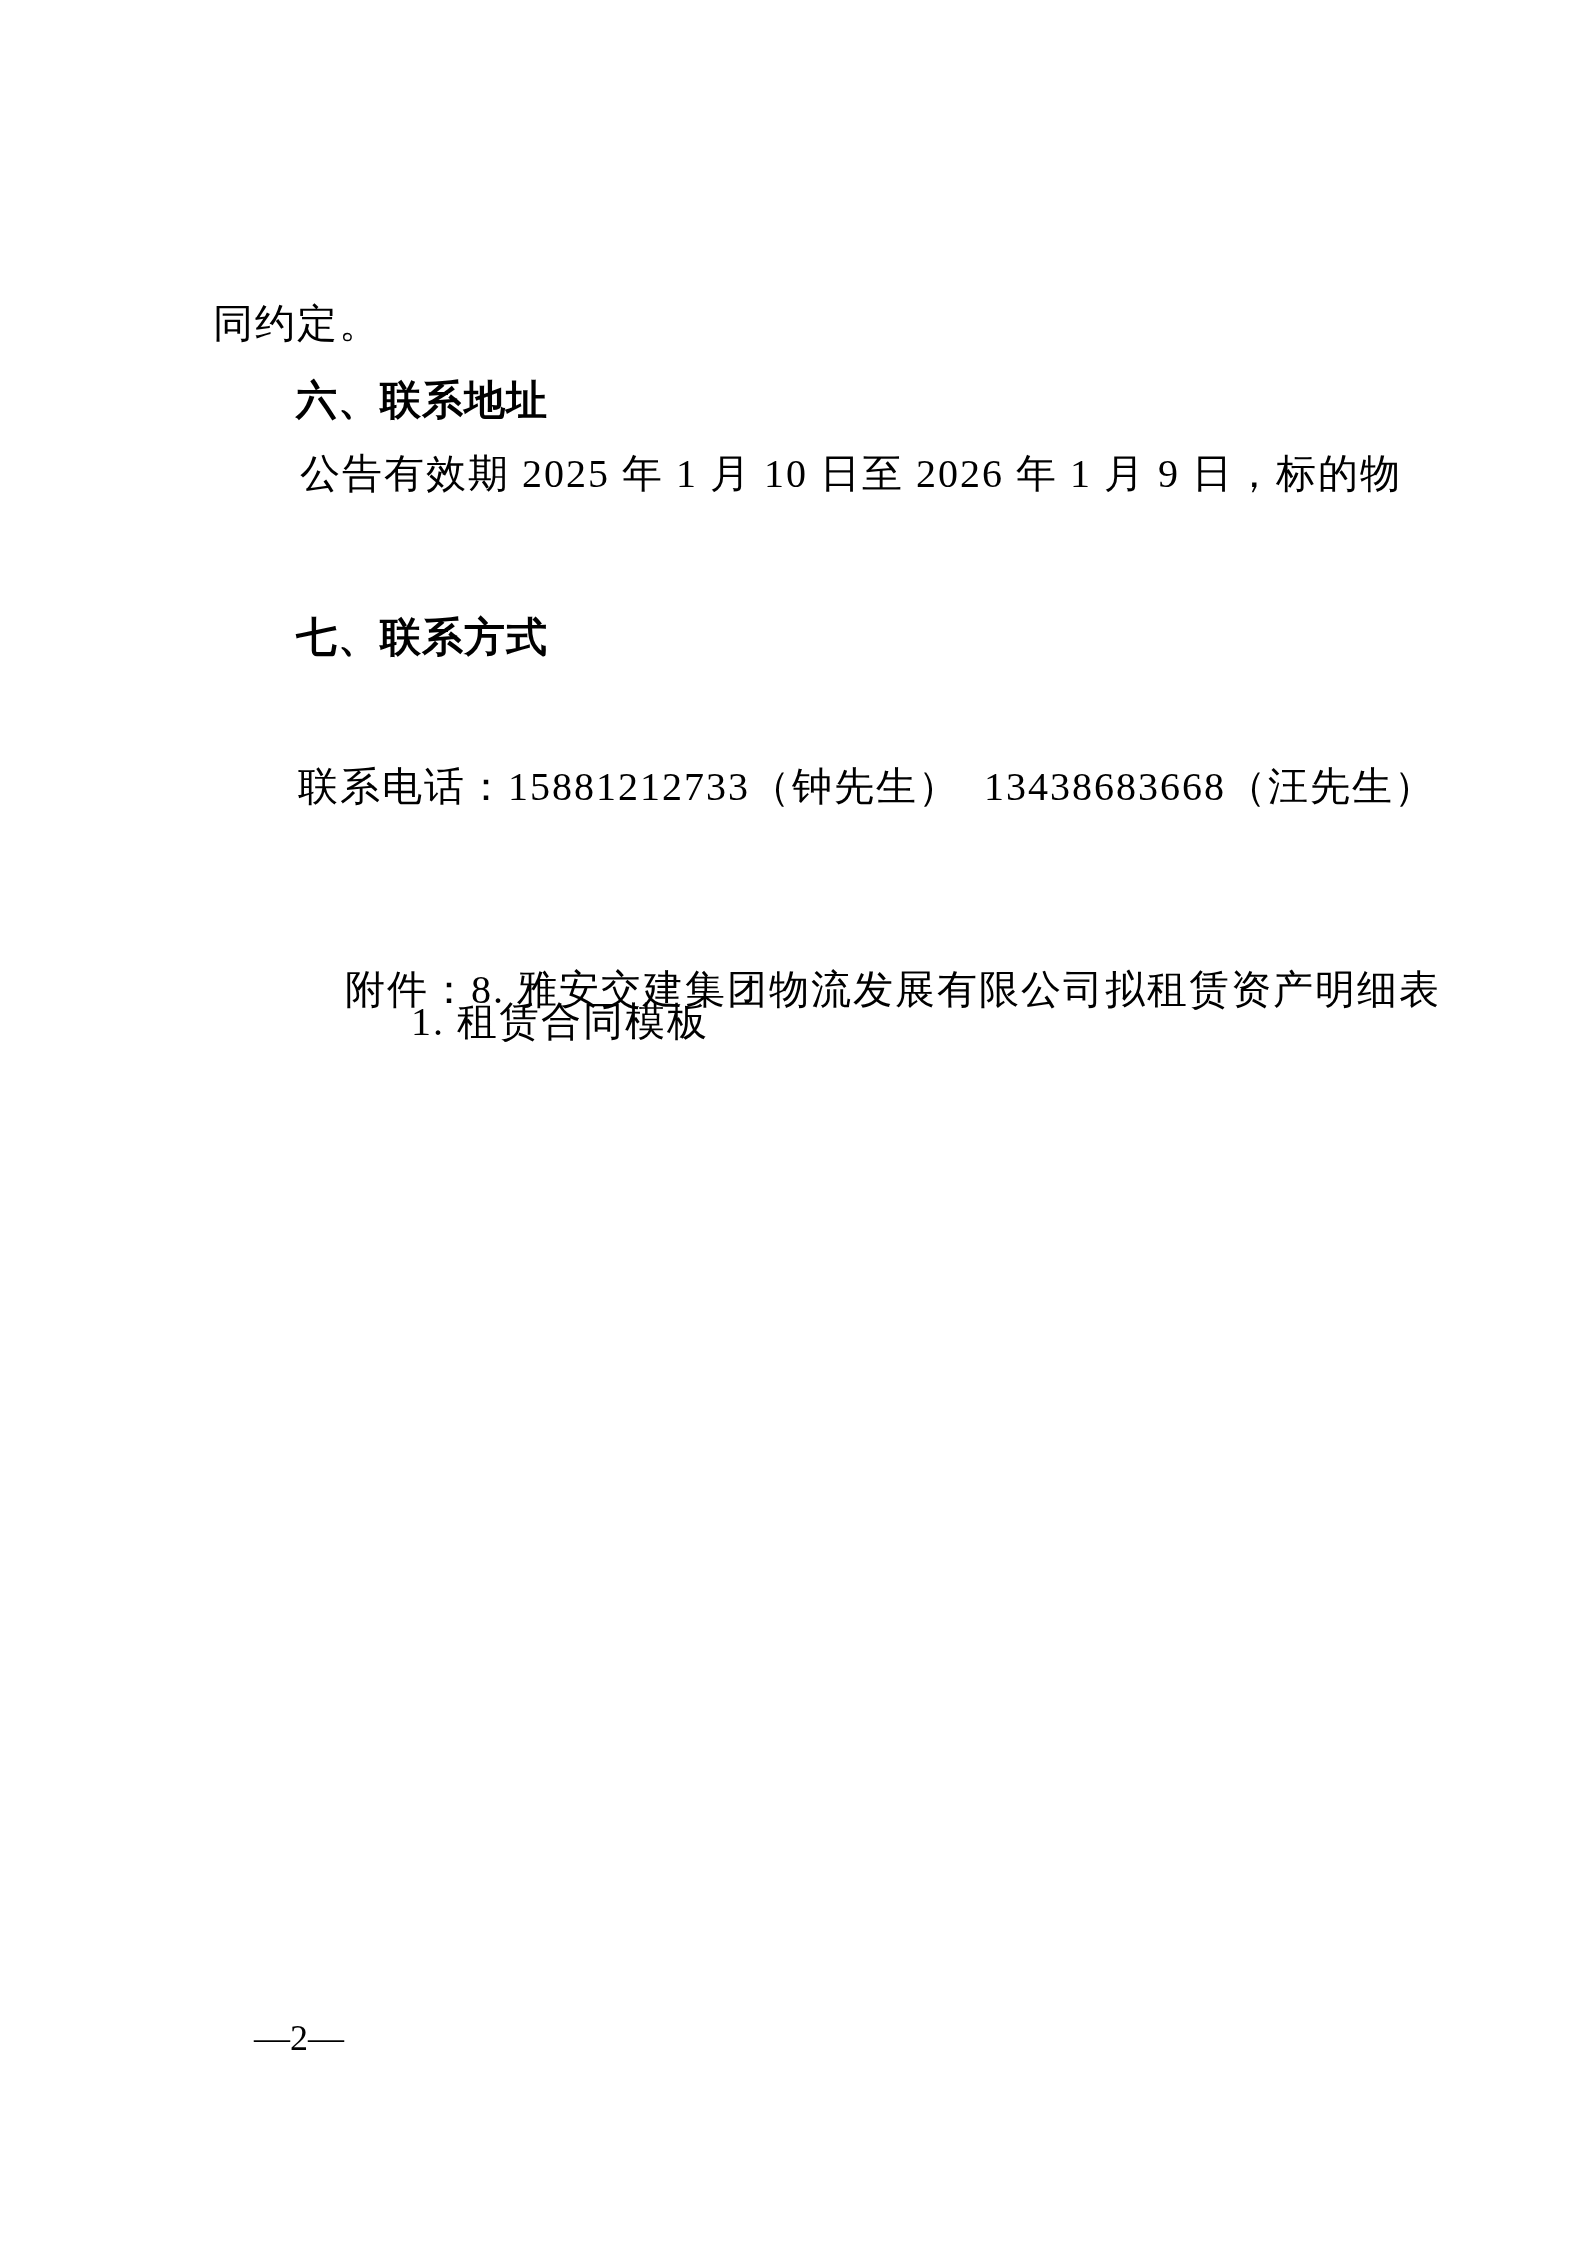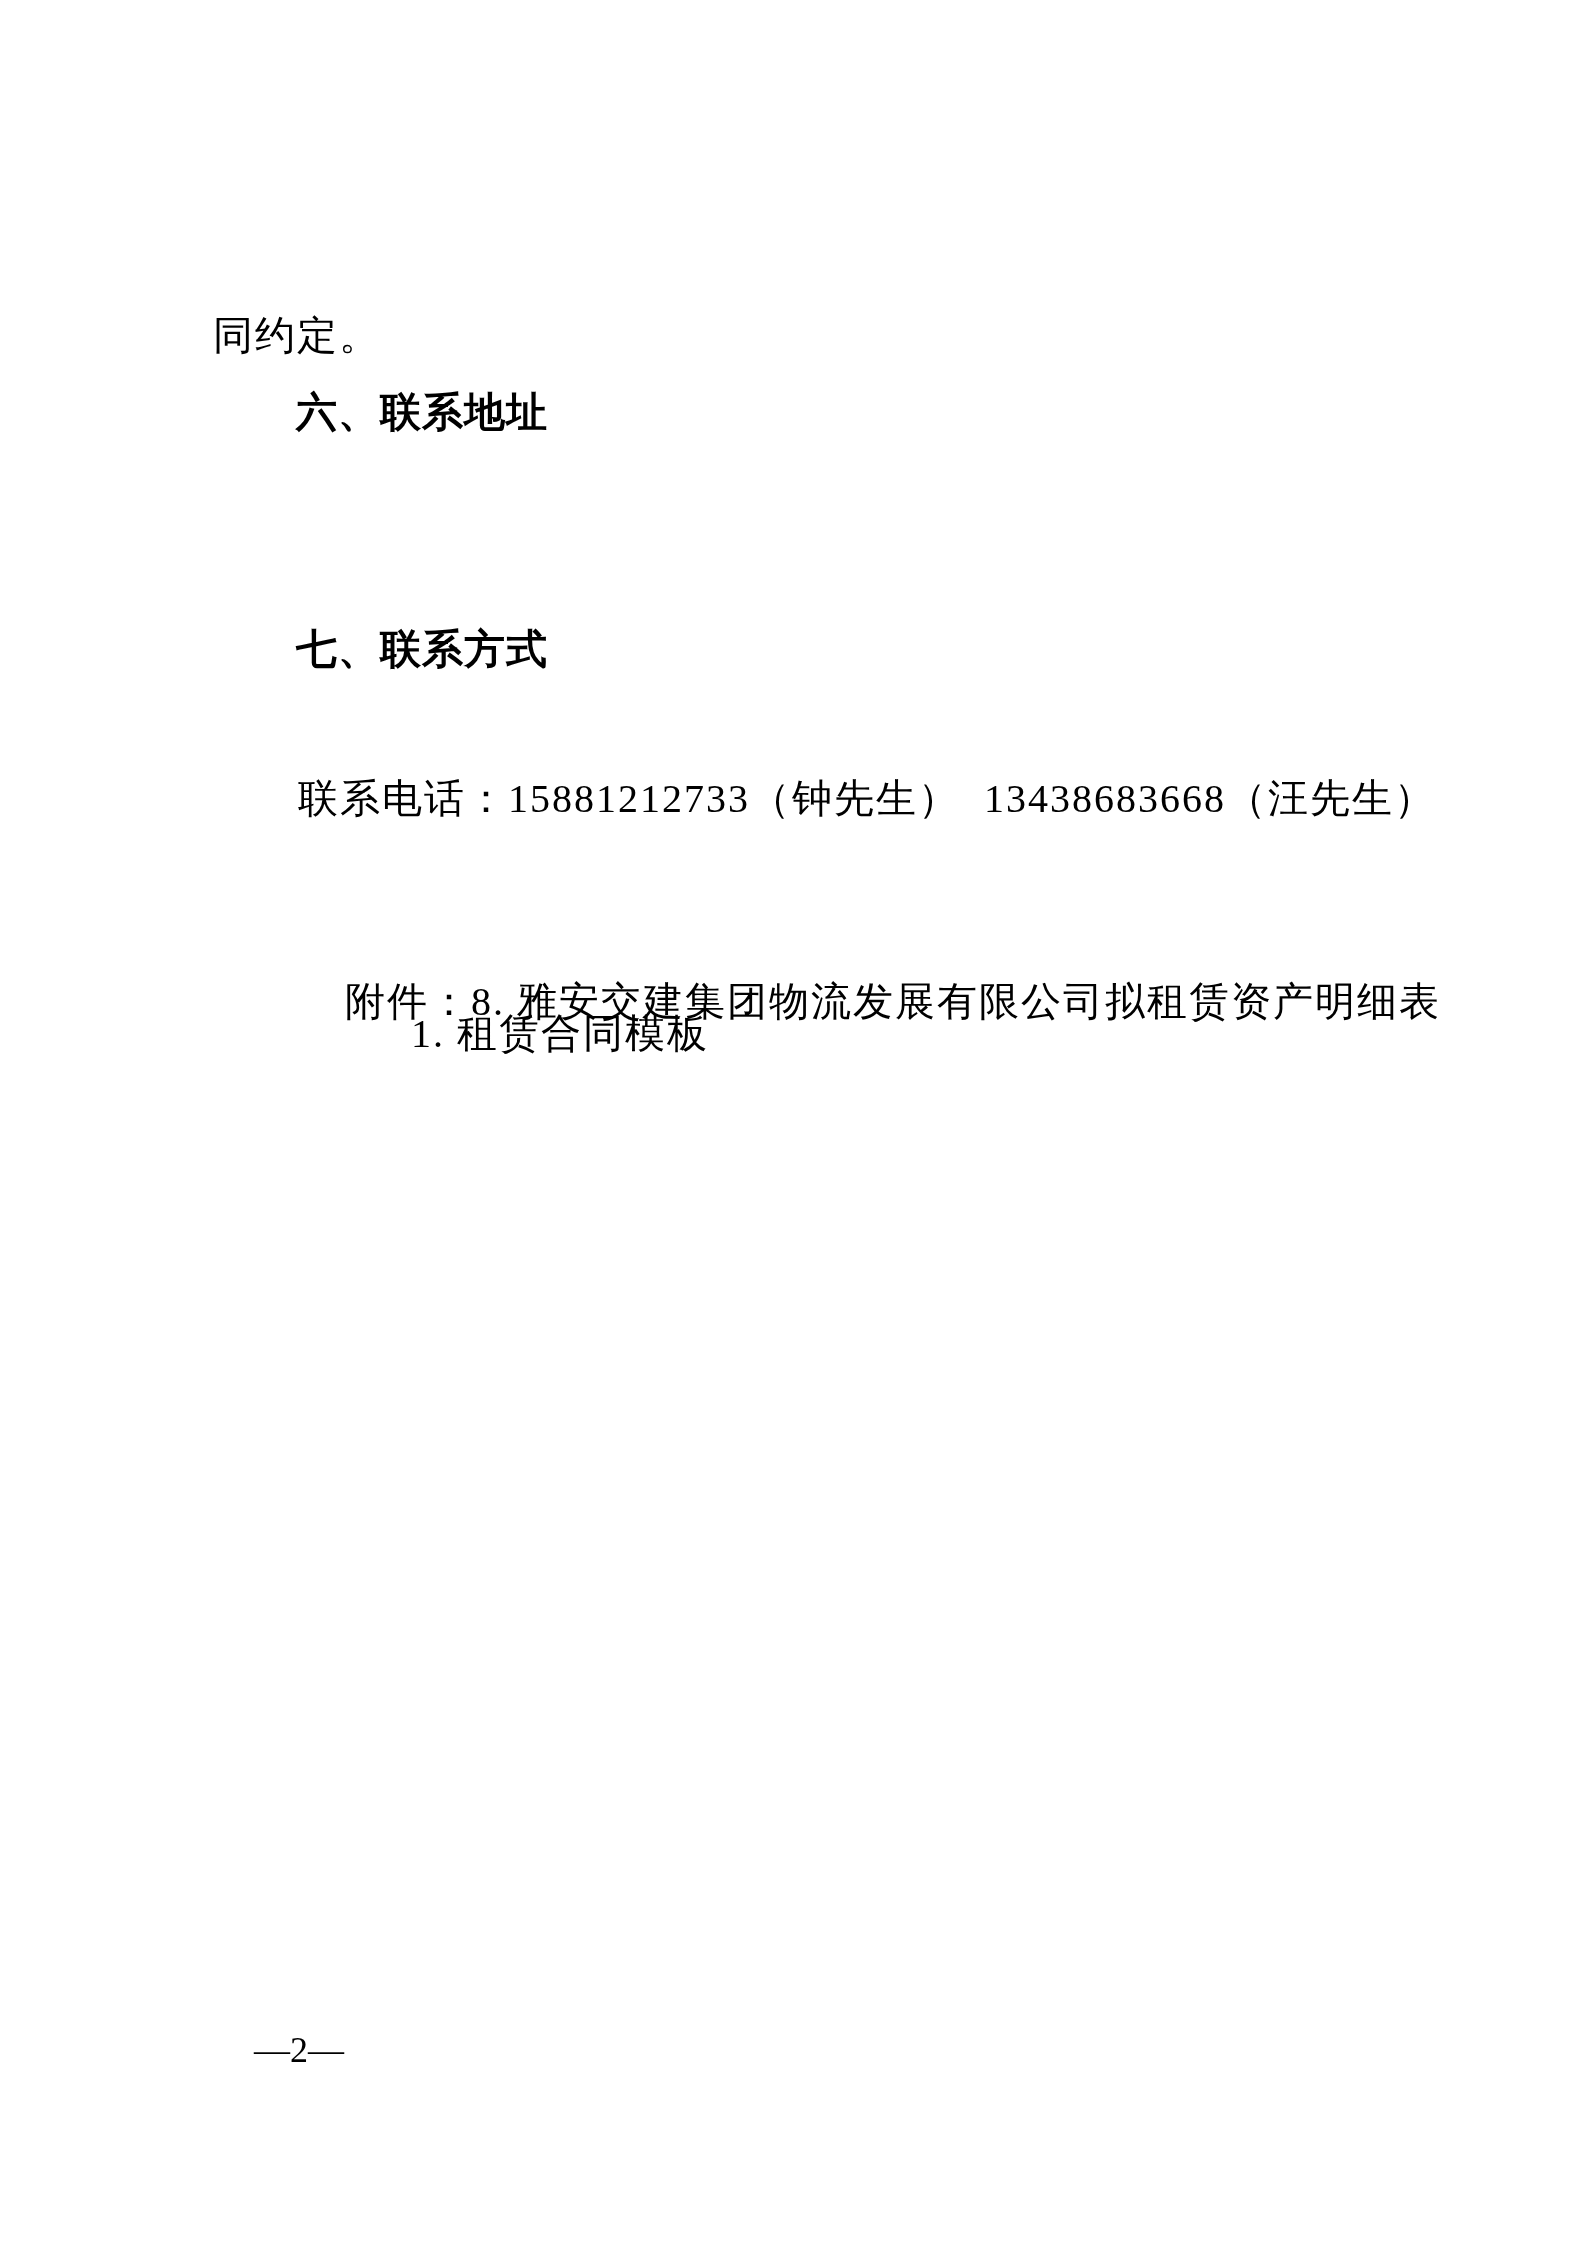--- a/index.html
+++ b/index.html
@@ -13,21 +13,20 @@
     height: 2245px;
     background: #ffffff;
     overflow: hidden;
     font-family: "Liberation Serif", "DejaVu Serif", serif;
     color: #000000;
   }
   .line {
     position: absolute;
     white-space: pre;
     line-height: 1.15;
-    margin-top: 12px;
   }
   .body-text {
     font-family: "Liberation Serif", "DejaVu Serif", serif;
     font-size: 40px;
     letter-spacing: 2px;
     color: #000000;
   }
   .heading-text {
     font-family: "Liberation Sans", "DejaVu Sans", sans-serif;
     font-weight: bold;
@@ -44,20 +43,21 @@
 </style>
 </head>
 <body>
 
 <div class="page">
 
   <div class="line body-text" style="top: 301px; left: 213px;">同约定。</div>
 
   <div class="line heading-text" style="top: 377px; left: 296px;">六、联系地址</div>
 
+  <div class="line body-text" style="top: 451px; left: 300px;">公告有效期 2025 年 1 月 10 日至 2026 年 1 月 9 日，标的物</div>
 
 
   <div class="line heading-text" style="top: 614px; left: 296px;">七、联系方式</div>
 
 
   <div class="line body-text" style="top: 764px; left: 298px;">联系电话：15881212733（钟先生）  13438683668（汪先生）</div>
 
   <div class="line body-text" style="top: 921px; left: 297px;">
     <span>附件：</span><span>8. 雅安交建集团物流发展有限公司拟租赁资产明细表</span>
   </div>

